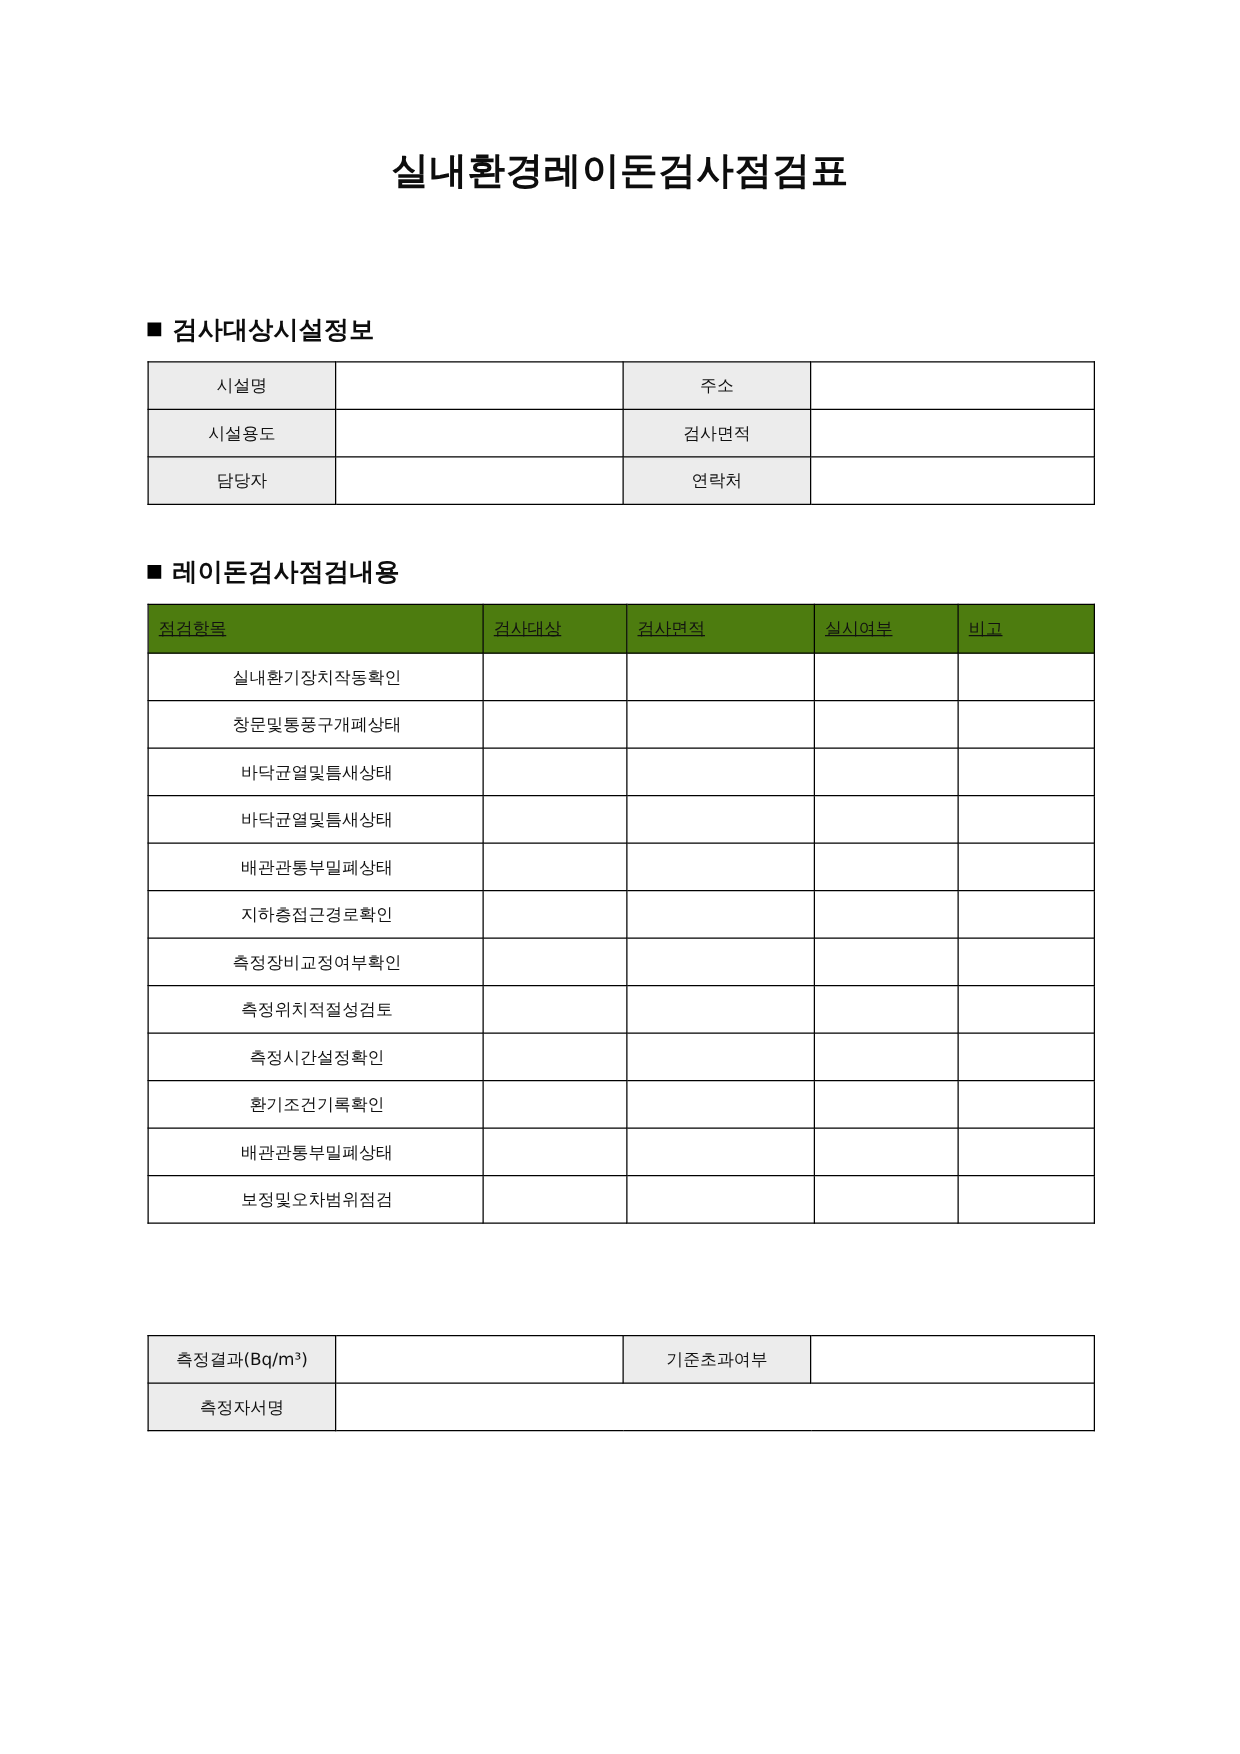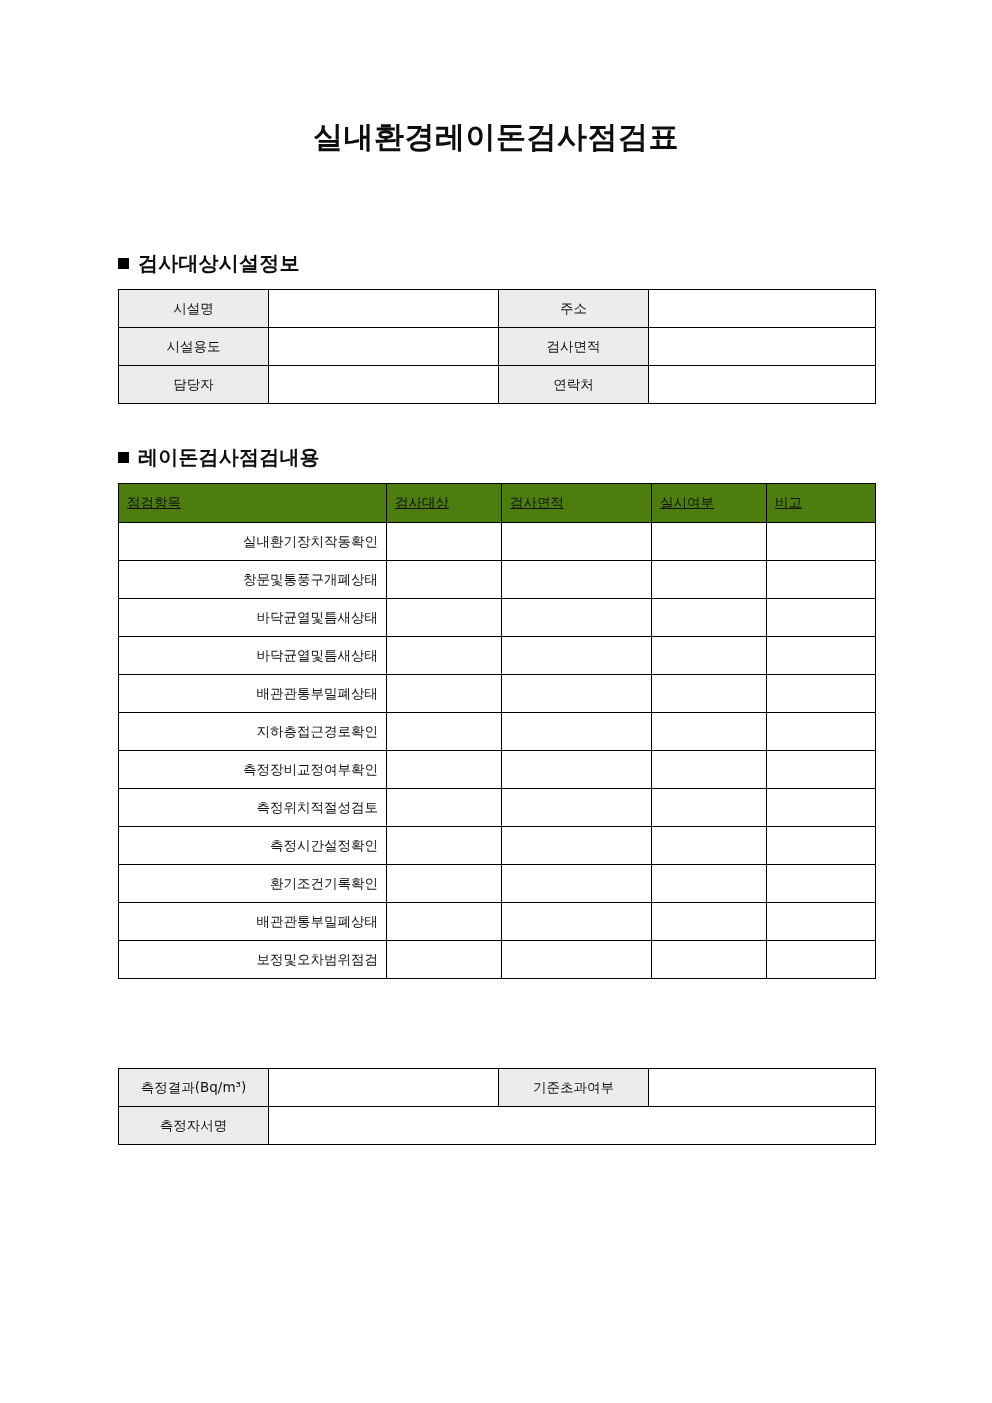--- a/index.html
+++ b/index.html
@@ -83,21 +83,21 @@
     font-size: 13.5px;
   }
   td.hdr {
     background: #4d7c0f;
     text-align: left;
     font-size: 13.5px;
     height: 39px;
     text-decoration: underline;
   }
   td.item {
-    text-align: right;
+    text-align: center;
     padding-left: 10px;
   }
   td.blank {
     background: #ffffff;
   }
 
   
   .t-info col.c1 { width: 150px; }
   .t-info col.c2 { width: 230px; }
   .t-info col.c3 { width: 150px; }

